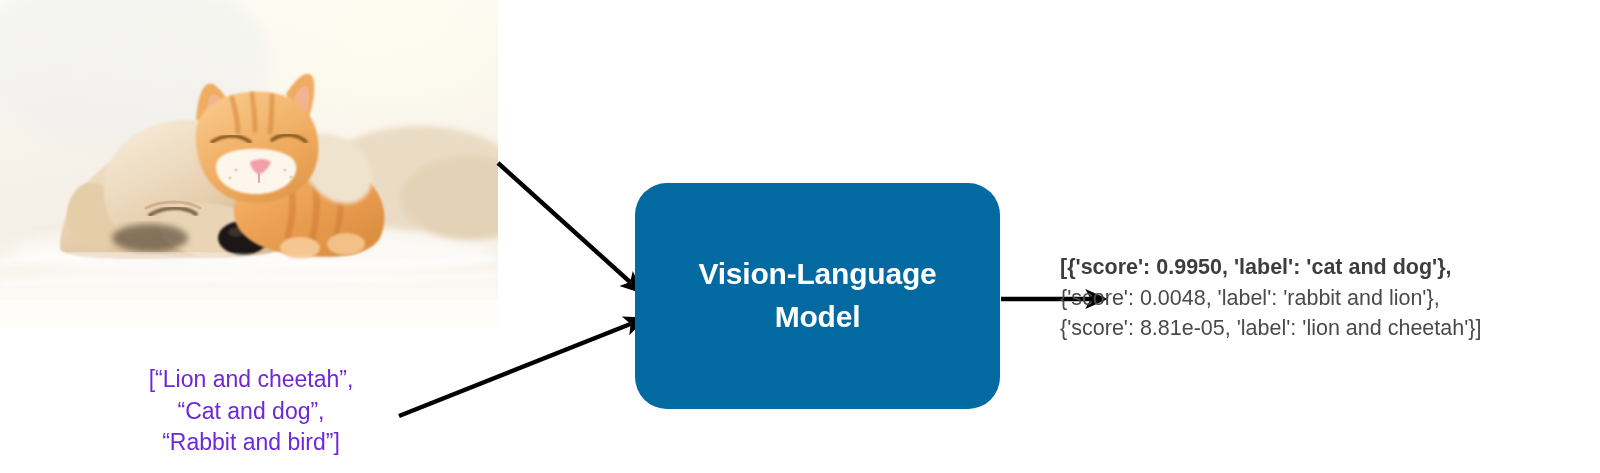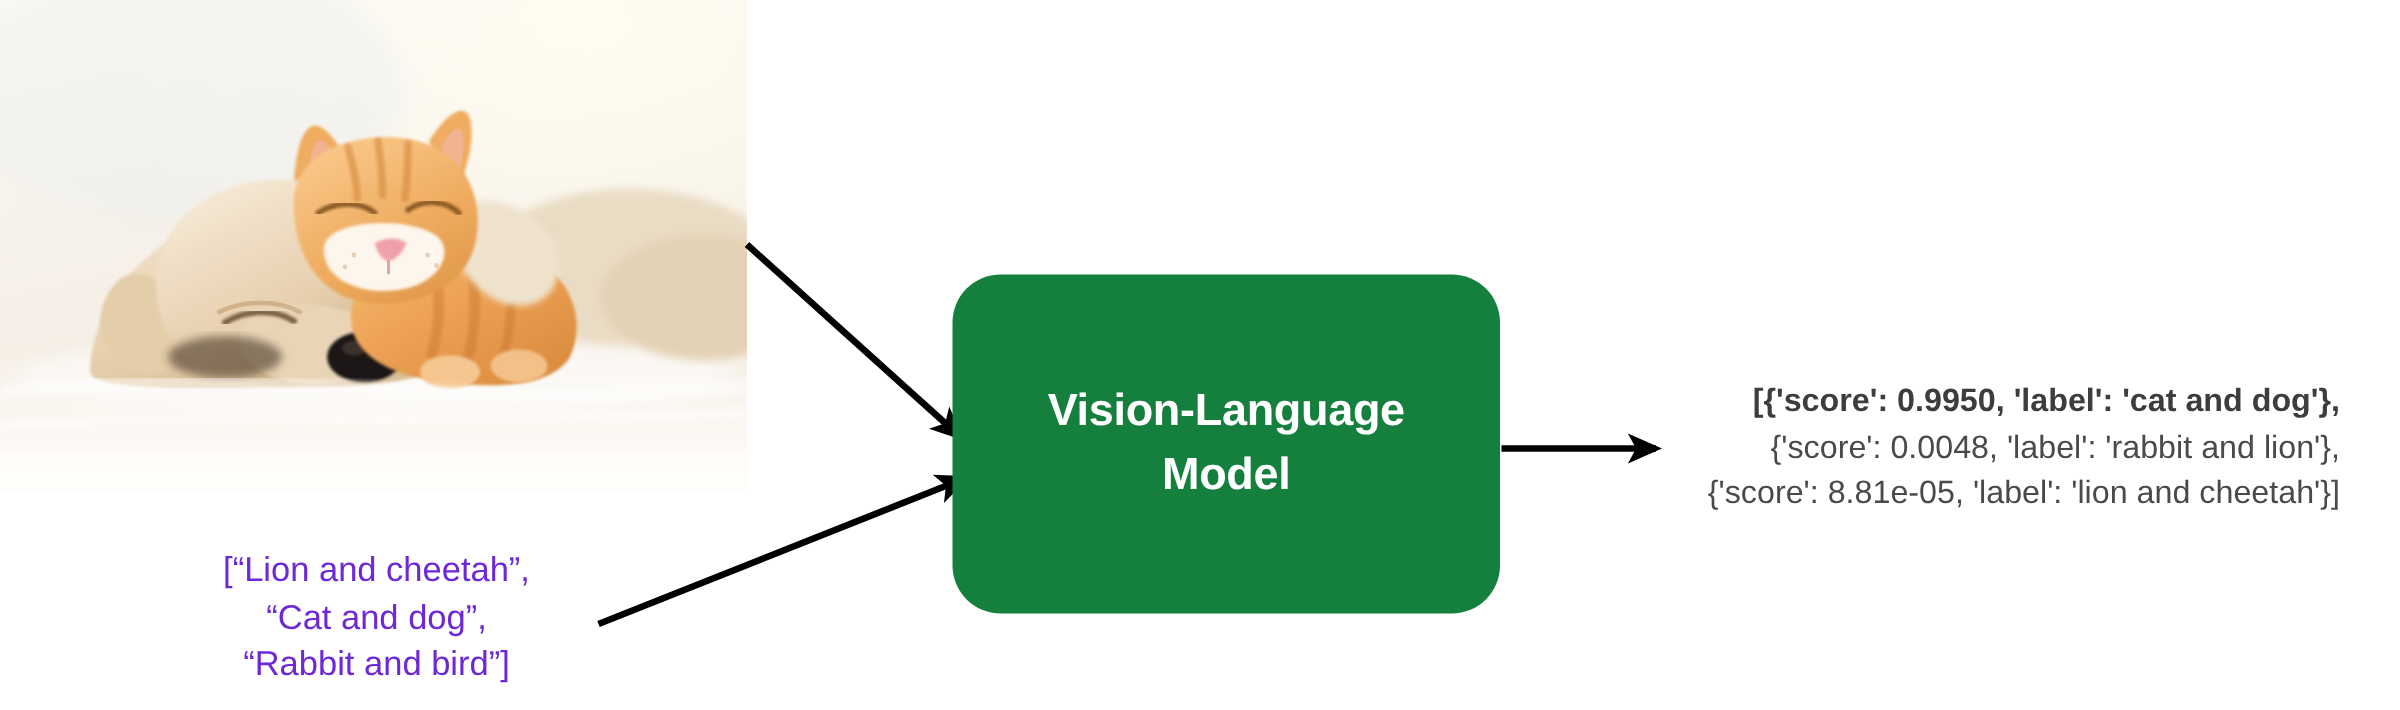--- a/index.html
+++ b/index.html
@@ -28,21 +28,21 @@
   }
   .photo svg { display:block; width:100%; height:100%; }
 
   
   .model-box {
     position: absolute;
     left: 635px;
     top: 183px;
     width: 365px;
     height: 226px;
-    background: #15803d;
+    background: #0369a1;
     border-radius: 32px;
     display: flex;
     align-items: center;
     justify-content: center;
   }
   .model-box-label {
     color: #ffffff;
     font-size: 30px;
     font-weight: bold;
     line-height: 1.42;
@@ -71,21 +71,21 @@
     line-height: 1.38;
     white-space: pre-line;
   }
 
   
   .output-block {
     position: absolute;
     left: 1060px;
     top: 252px;
     width: 500px;
-    text-align: right;
+    text-align: left;
     color: #4a4a4a;
     font-size: 21.5px;
     line-height: 1.42;
   }
   .output-line { display: block; white-space: pre; }
   .output-line.top { font-weight: bold; color: #3d3d3d; }
 </style>
 </head>
 <body>
 

